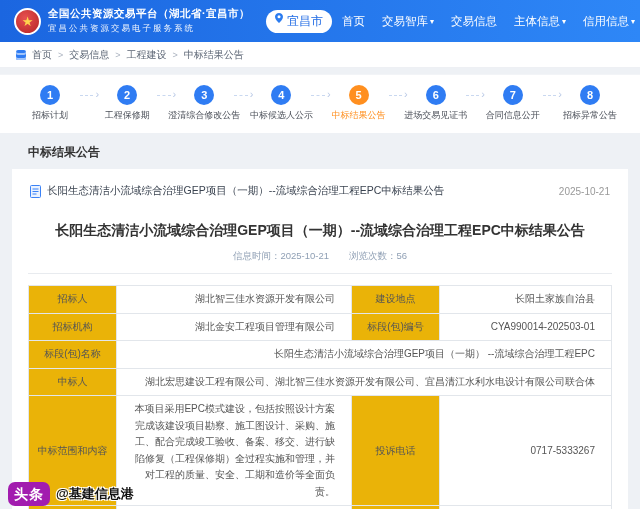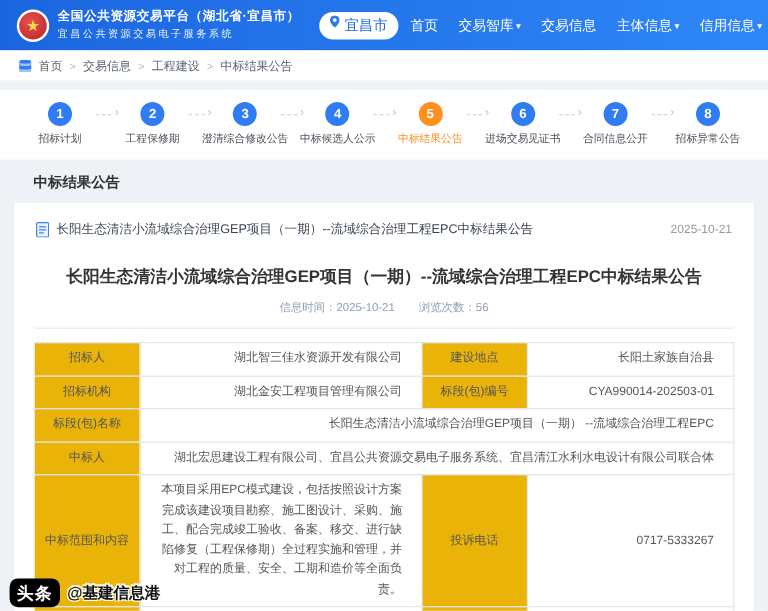--- a/index.html
+++ b/index.html
@@ -86,21 +86,21 @@
   table.info td {
     border:1px solid #e2e6eb; padding:5px 16px; font-size:10px; line-height:1.65;
     color:#555; word-break:break-all; vertical-align:middle;text-align:right;
   }
   table.info td.lbl { background:#eab308; text-align:center; padding:5px 4px; }
   col.c1 { width:88px; } col.c3 { width:88px; } col.c4 { width:172px; }
 
   
   .watermark { position:absolute; left:8px; bottom:3px; display:flex; align-items:center; gap:6px; z-index:20; }
   .wm-badge {
-    background:#000000; color:#fff; font-weight:bold; font-size:14px;
+    background:#a21caf; color:#fff; font-weight:bold; font-size:14px;
     padding:5px 6px; border-radius:7px; letter-spacing:1px; line-height:1;
   }
   .wm-text {
     font-size:13px; font-weight:bold; color:#111;
     text-shadow:-1px -1px 0 #fff, 1px -1px 0 #fff, -1px 1px 0 #fff, 1px 1px 0 #fff;
   }
 </style>
 </head>
 <body>
 
@@ -268,21 +268,21 @@
         <td>湖北金安工程项目管理有限公司</td>
         <td class="lbl">标段(包)编号</td>
         <td>CYA990014-202503-01</td>
       </tr>
       <tr>
         <td class="lbl">标段(包)名称</td>
         <td colspan="3">长阳生态清洁小流域综合治理GEP项目（一期） --流域综合治理工程EPC</td>
       </tr>
       <tr>
         <td class="lbl">中标人</td>
-        <td colspan="3">湖北宏思建设工程有限公司、宜昌公共资源交易电子服务系统、宜昌清江水利水电设计有限公司联合体</td>
+        <td colspan="3">湖北宏思建设工程有限公司、湖北智三佳水资源开发有限公司、宜昌清江水利水电设计有限公司联合体</td>
       </tr>
       <tr>
         <td class="lbl">中标范围和内容</td>
         <td>本项目采用EPC模式建设，包括按照设计方案完成该建设项目勘察、施工图设计、采购、施工、配合完成竣工验收、备案、移交、进行缺陷修复（工程保修期）全过程实施和管理，并对工程的质量、安全、工期和造价等全面负责。</td>
         <td class="lbl">投诉电话</td>
         <td>0717-5333267</td>
       </tr>
       <tr>
         <td class="lbl">中标价(元)</td>
         <td>399437486.00</td>

